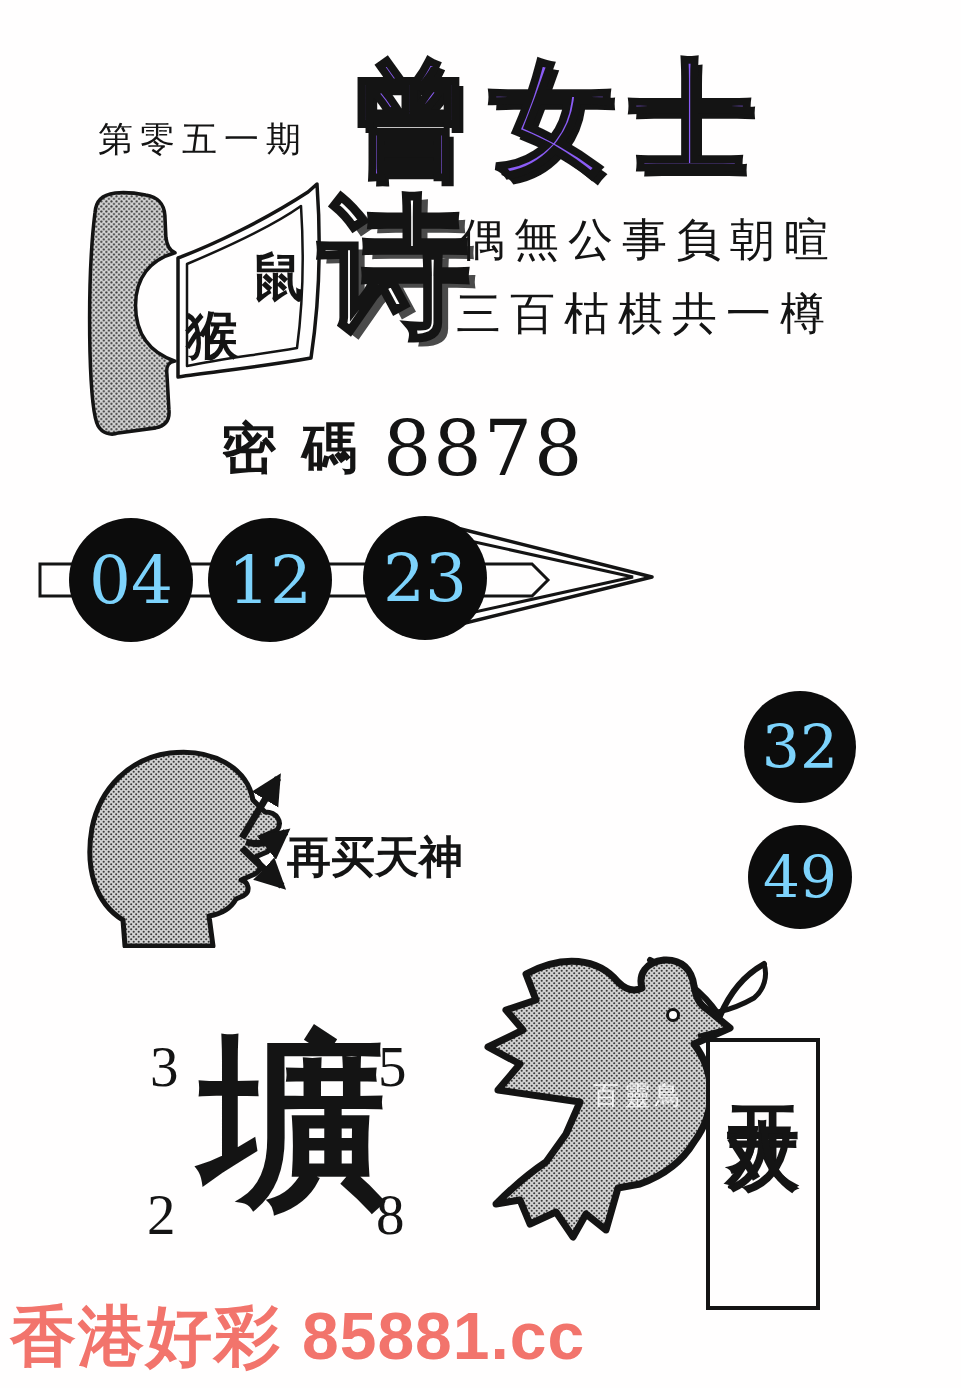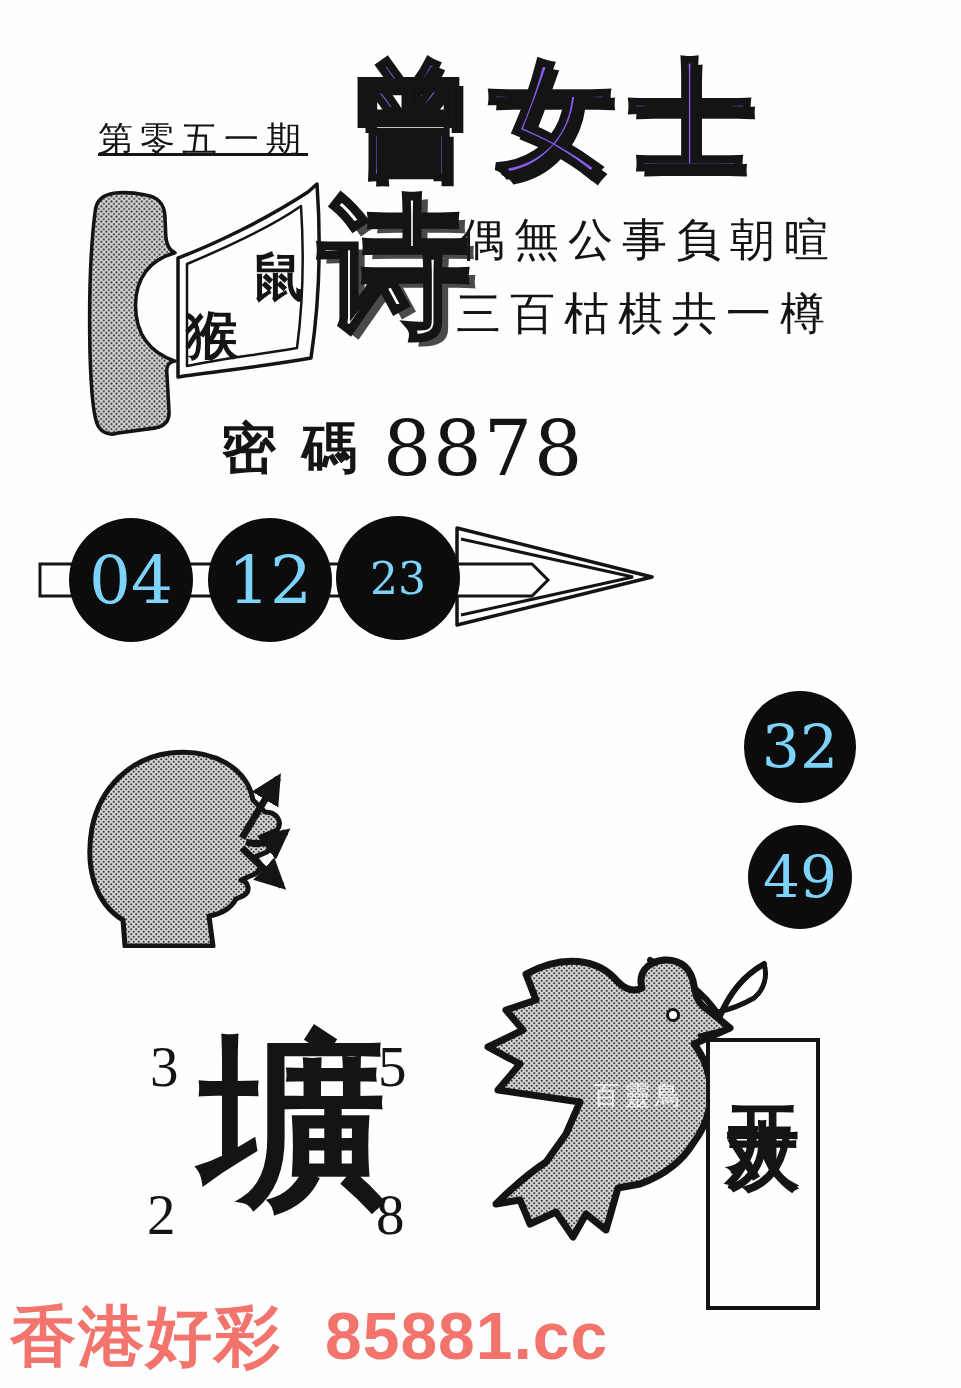--- a/index.html
+++ b/index.html
@@ -7,21 +7,20 @@
     position:relative;width:961px;height:1388px;overflow:hidden;
     background:#fffefe;color:#141414;
     font-family:"Liberation Serif", serif;
   }
   .abs{position:absolute;}
 
   
   .issue{
     left:98px;top:116px;font-size:35px;letter-spacing:7px;white-space:nowrap;
     font-family:"Liberation Serif", serif;
-    text-decoration:underline;
   }
   .title{
     left:350px;top:38px;font-size:122px;font-weight:bold;letter-spacing:18px;white-space:nowrap;
     color:#8b5cf6;-webkit-text-stroke:4px #141414;text-shadow:6px 7px 0 #141414;
     font-family:"Liberation Serif", serif;
   }
   .poem-char{
     left:320px;top:186px;font-size:150px;font-weight:bold;
     color:#ffffff;-webkit-text-stroke:4px #141414;text-shadow:8px 6px 0 #4a4a4a;
     font-family:"Liberation Serif", serif;line-height:1.1;
@@ -39,21 +38,21 @@
   .password .val{font-size:76px;letter-spacing:2px;font-family:"DejaVu Serif", serif;}
 
   
   .circle{
     border-radius:50%;background:#0c0c0c;color:#7dd3fc;
     display:flex;align-items:center;justify-content:center;
     font-family:"DejaVu Serif", serif;
   }
   .c04{left:69px; top:518px;width:124px;height:124px;font-size:66px;}
   .c12{left:208px;top:518px;width:124px;height:124px;font-size:66px;}
-  .c23{left:336px;top:516px;width:124px;height:124px;font-size:44px;}
+  .c23{left:363px;top:516px;width:124px;height:124px;font-size:66px;}
   .c29{left:747px;top:527px;width:108px;height:108px;font-size:60px;}
   .c32{left:744px;top:691px;width:112px;height:112px;font-size:60px;align-items:center;}
   .c49{left:748px;top:825px;width:104px;height:104px;font-size:58px;}
 
   
   .speech{font-family:"Liberation Sans", sans-serif;font-weight:bold;white-space:nowrap;}
   .speech.s1{left:287px;top:760px;font-size:41px;}
   .speech.s2{left:287px;top:828px;font-size:44px;}
 
   
@@ -79,21 +78,21 @@
   .verdict-text{
     writing-mode:vertical-rl;text-orientation:upright;
     font-size:74px;font-weight:bold;letter-spacing:10px;margin-top:6px;
     font-family:"Liberation Serif", serif;
   }
 
   
   .footer{left:10px;top:1292px;white-space:nowrap;font-family:"Liberation Sans", sans-serif;
     font-weight:bold;font-size:66px;}
   .footer .brand{letter-spacing:2px;}
-  .footer .domain{margin-left:43px;letter-spacing:1px;}
+  .footer .domain{margin-left:20px;letter-spacing:1px;}
 </style>
 </head>
 <body>
 
 <div class="page">
 
   <div class="abs issue">第零五一期</div>
   <div class="abs title">曾女士</div>
 
   <svg class="abs" style="left:83px;top:190px;" width="100" height="248" viewBox="0 0 95 245">
@@ -166,20 +165,21 @@
   <svg class="abs" style="left:222px;top:750px;" width="100" height="155" viewBox="0 0 100 155">
     <defs>
       <marker id="ah" markerWidth="5" markerHeight="5" refX="3.6" refY="2.2" orient="auto" markerUnits="strokeWidth">
         <path d="M0,0 L4.4,2.2 L0,4.4 Z" fill="#141414"></path>
       </marker>
     </defs>
     <path d="M20,88 L56,28" stroke="#141414" stroke-width="7" fill="none" marker-end="url(#ah)"></path>
     <path d="M24,92 Q44,98 64,82" stroke="#141414" stroke-width="7" fill="none" marker-end="url(#ah)"></path>
     <path d="M20,98 L60,136" stroke="#141414" stroke-width="7" fill="none" marker-end="url(#ah)"></path>
   </svg>
+  <div class="abs speech s2">再买天神</div>
 
   <div class="abs corner n3">3</div>
   <div class="abs corner n5">5</div>
   <div class="abs corner n2">2</div>
   <div class="abs corner n8">8</div>
   <div class="abs big-char">壙</div>
 
   <svg class="abs" style="left:468px;top:952px;" width="305" height="290" viewBox="0 0 305 290">
     <defs>
       <pattern id="ht3" width="5" height="5" patternUnits="userSpaceOnUse">

